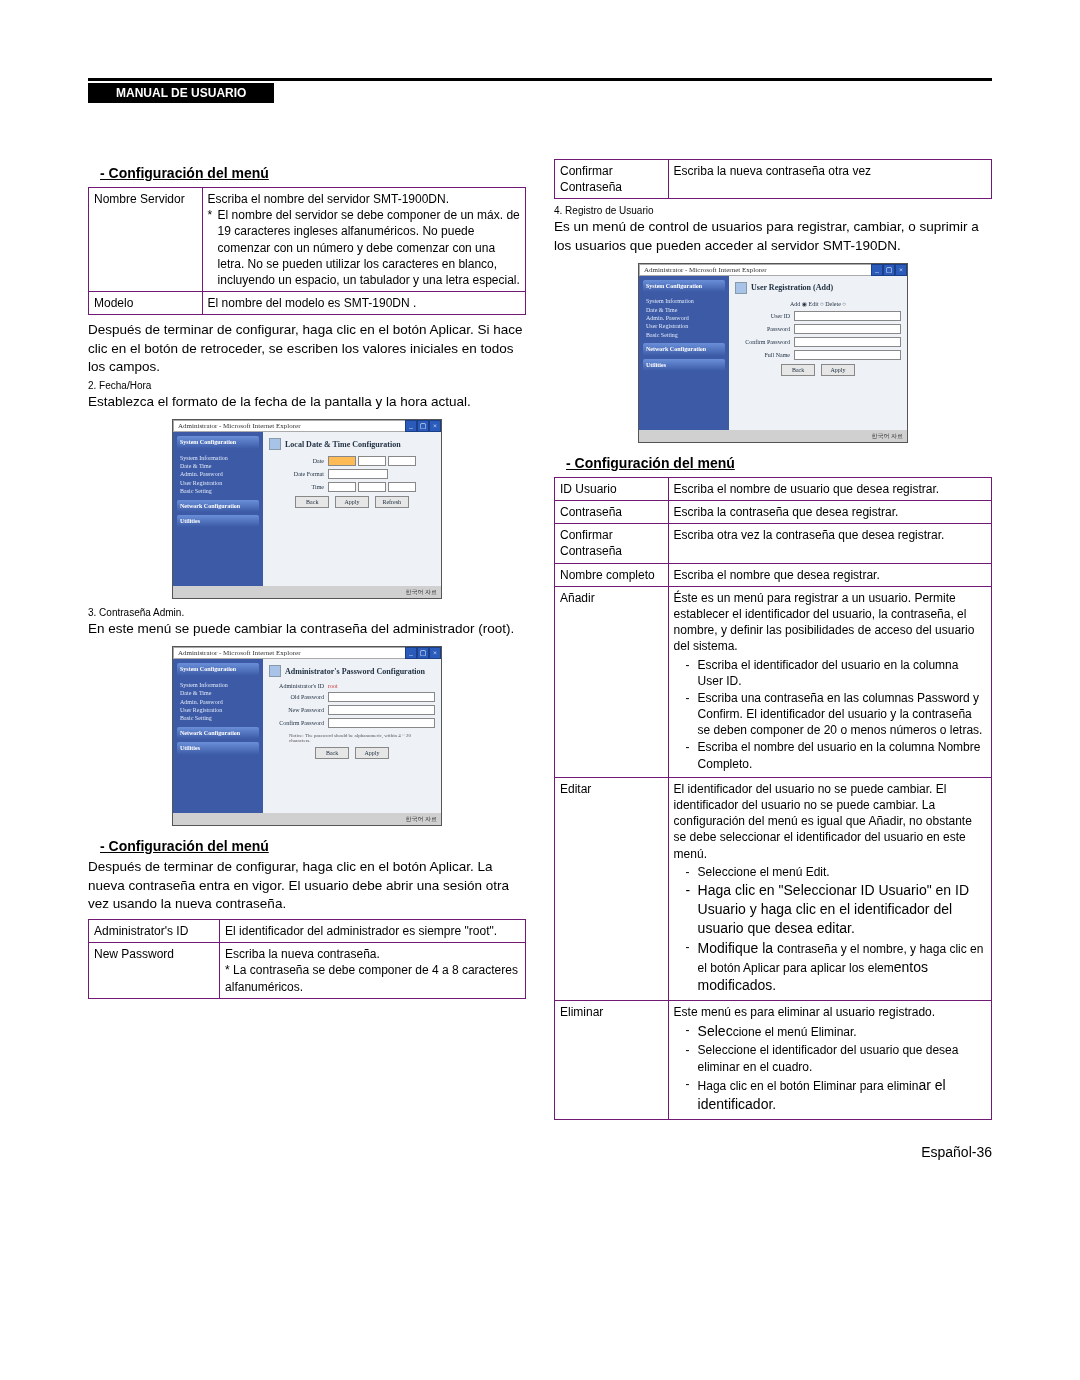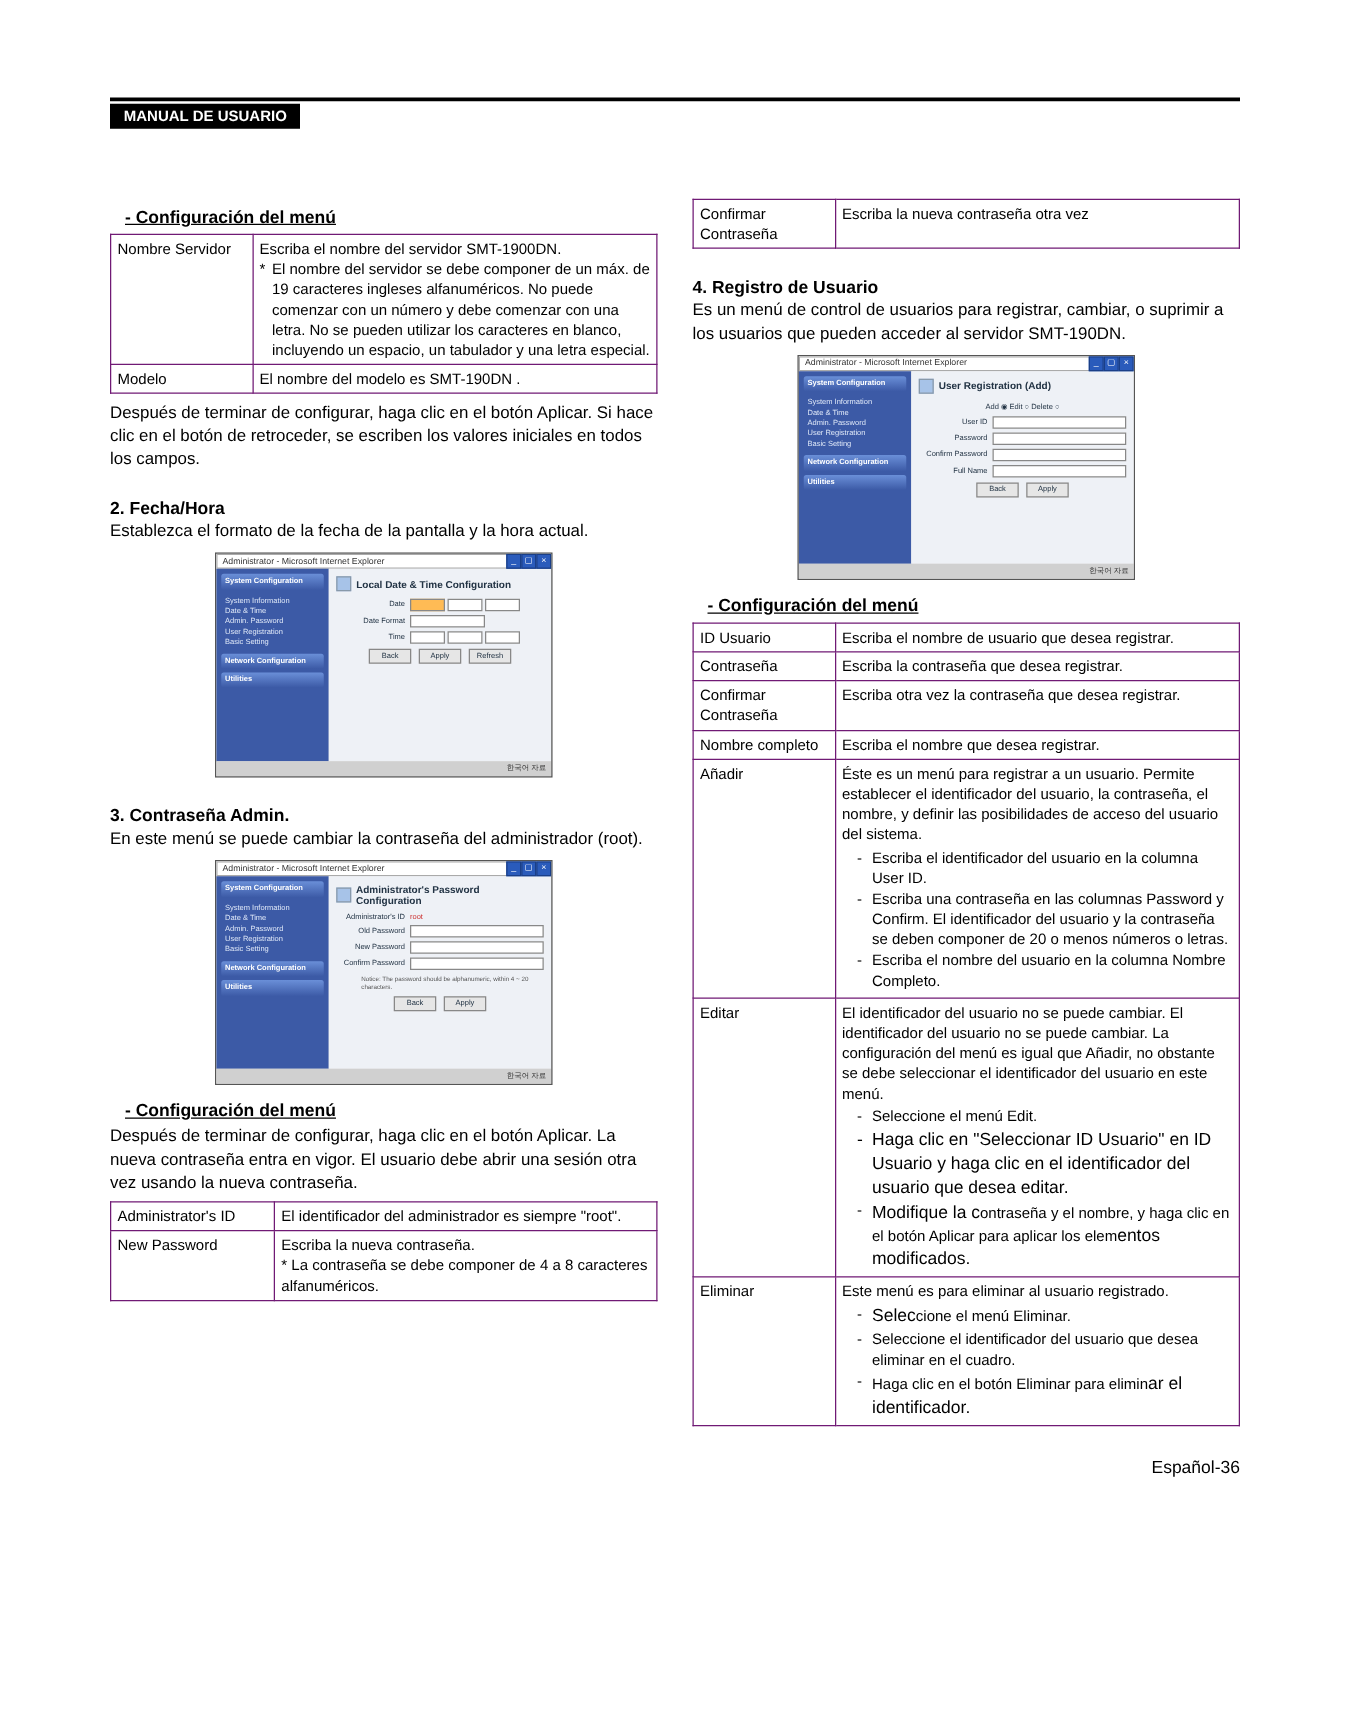--- a/index.html
+++ b/index.html
@@ -16,33 +16,33 @@
     border-top: 3px solid #000;
     margin: 78px 88px 0 88px;
     position: relative;
   }
   .header-bar {
     display: inline-block;
     background: #000;
     color: #fff;
     font-weight: bold;
     font-size: 12px;
-    padding: 3px 11px;
+    padding: 3px 28px;
     margin-top: 2px;
   }
   .columns {
     display: flex;
     gap: 28px;
     margin-top: 50px;
   }
   .col { width: 50%; }
   .h-section {
-    font-weight: bold;
-    font-size: 14px;
-    margin-top: 22px;
+    font-weight: normal;
+    font-size: 10px;
+    margin-top: 4px;
     margin-bottom: 2px;
   }
   .h-sub {
     font-weight: bold;
     font-size: 14px;
     margin: 12px 0 4px 12px;
     text-decoration: underline;
   }
   .para {
     font-size: 13.5px;
@@ -63,20 +63,21 @@
   }
   table.info td.k { width: 26%; }
   .screenshot {
     width: 270px;
     height: 180px;
     margin: 8px auto;
     background: #e6e6e6;
     border: 1px solid #555;
     position: relative;
     overflow: hidden;
+    font-family: Liberation Serif, serif;
   }
   .ss-title {
     background:#fff;
     border:1px solid #aaa;
     height:12px;
     padding-left:4px;
     font-size:7px;
     color:#333;
     display:flex;
     align-items:center;

